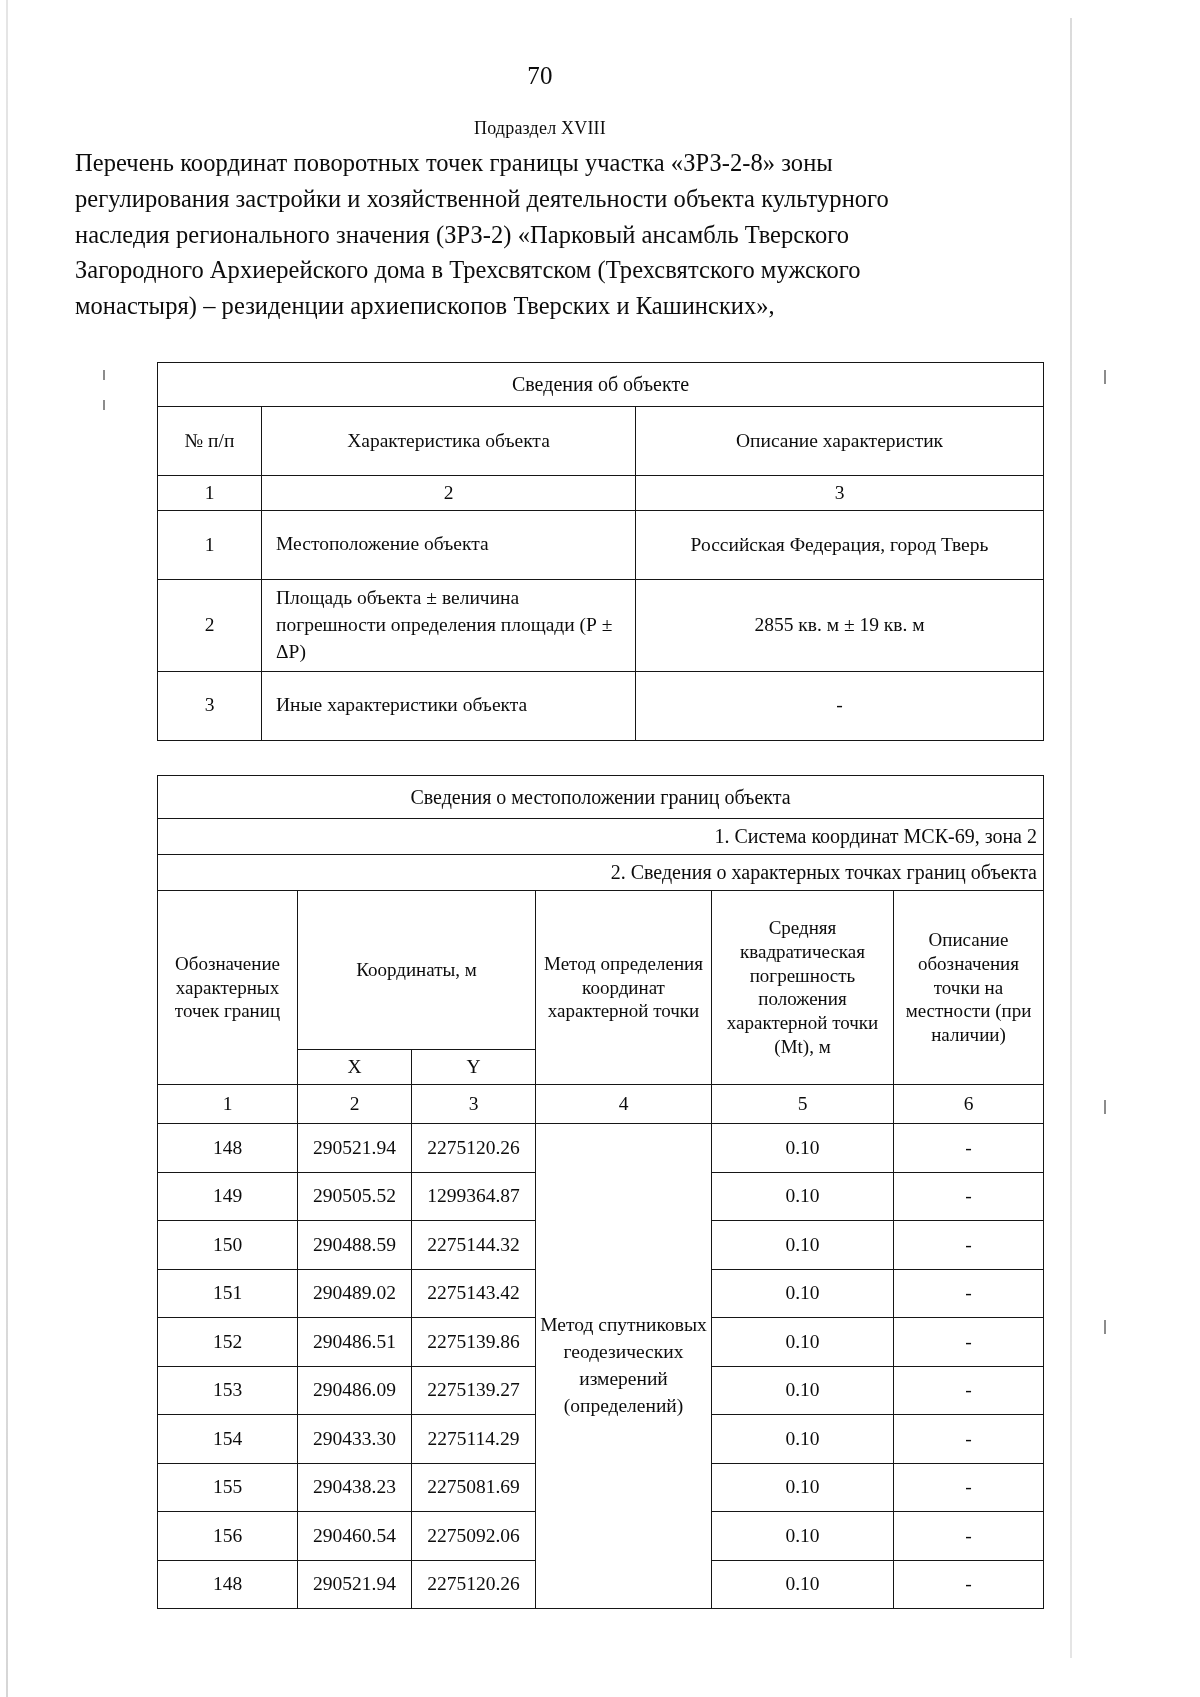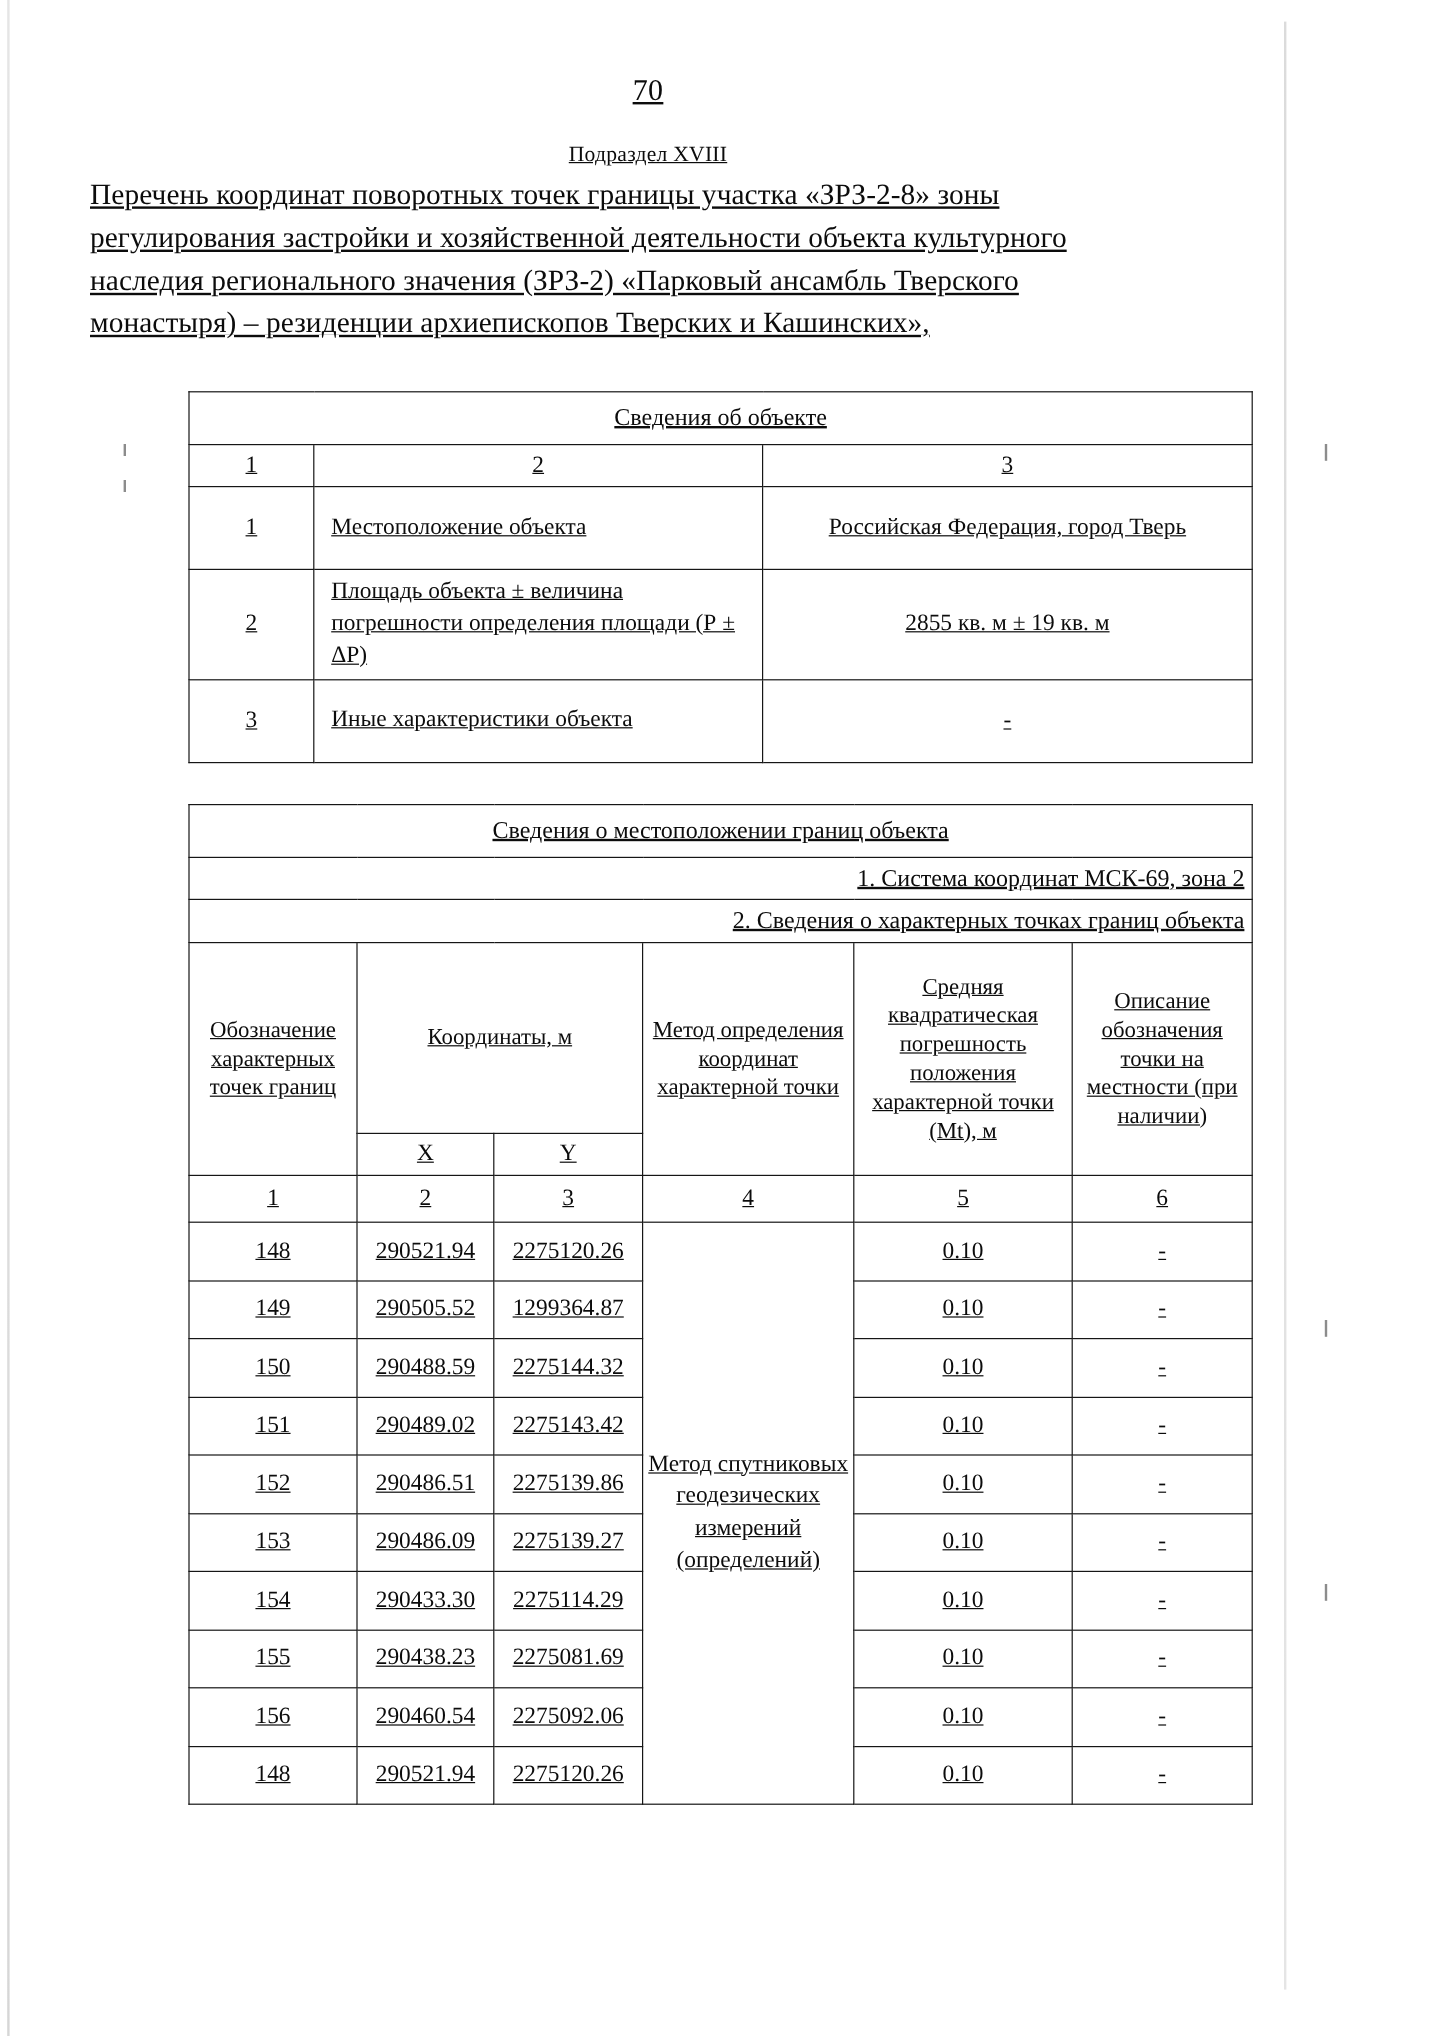--- a/index.html
+++ b/index.html
@@ -14,21 +14,20 @@
     color: #0c0c0c;
     position: relative;
     overflow: hidden;
   }
 
   .page {
     position: relative;
     width: 1080px;
     height: 1697px;
     box-sizing: border-box;
-    text-decoration: underline;
   }
 
   
   .scan-edge-left {
     position: absolute;
     left: 6px;
     top: 0;
     width: 2px;
     height: 1697px;
     background: linear-gradient(to bottom, rgba(0,0,0,0.10), rgba(0,0,0,0.16));
@@ -162,34 +161,40 @@
   <div class="scan-tick" style="left:1104px; top:1320px; height:14px;"></div>
 
   <div class="page-number">70</div>
 
   <div class="subsection-title">Подраздел XVIII</div>
 
   <div class="doc-title">
     <div>Перечень координат поворотных точек границы участка «ЗРЗ-2-8» зоны</div>
     <div>регулирования застройки и хозяйственной деятельности объекта культурного</div>
     <div>наследия регионального значения (ЗРЗ-2) «Парковый ансамбль Тверского</div>
+    <div>Загородного Архиерейского дома в Трехсвятском (Трехсвятского мужского</div>
     <div>монастыря) – резиденции архиепископов Тверских и Кашинских»,</div>
   </div>
 
   <div class="tables-wrap">
 
     <table class="t1">
       <colgroup>
         <col class="c-num">
           <col class="c-char">
           <col class="c-desc">
       </colgroup>
       <tbody>
         <tr class="tbl-caption">
           <td colspan="3">Сведения об объекте</td>
+        </tr>
+        <tr class="row-tall">
+          <td>№ п/п</td>
+          <td>Характеристика объекта</td>
+          <td>Описание характеристик</td>
         </tr>
         <tr>
           <td>1</td>
           <td>2</td>
           <td>3</td>
         </tr>
         <tr class="row-tall">
           <td>1</td>
           <td class="left">Местоположение объекта</td>
           <td>Российская Федерация, город Тверь</td>

